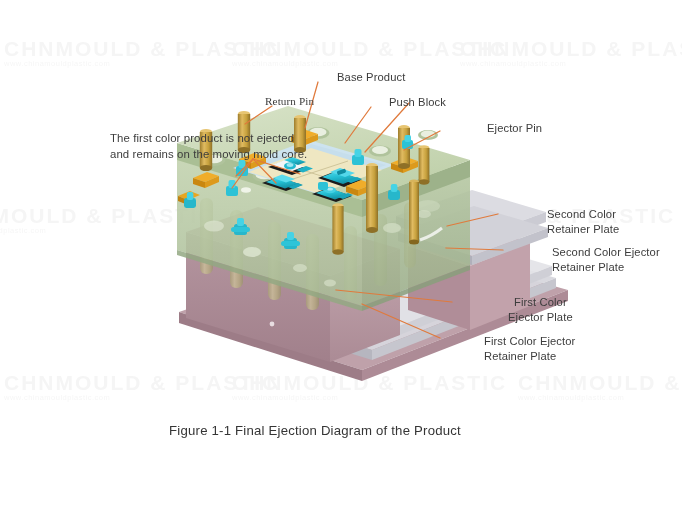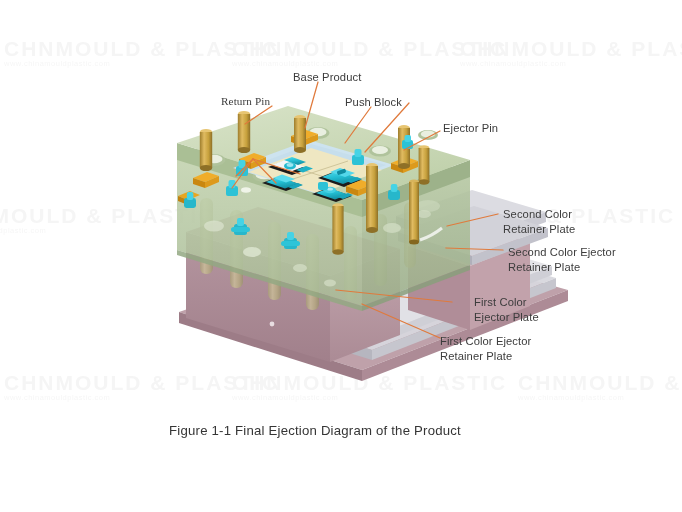--- a/index.html
+++ b/index.html
@@ -50,20 +50,21 @@
 
   
   .lbl {
     position: absolute;
     font-family: "Liberation Sans", sans-serif;
     font-size: 11.2px;
     line-height: 14.5px;
     color: #3c3c3c;
     white-space: pre-line;
     letter-spacing: .1px;
+    margin-left: 44px;
   }
   .lbl.note { font-size: 11.4px; line-height: 16px; }
 
   .caption {
     position: absolute;
     left: 0;
     top: 423px;
     width: 630px;
     text-align: center;
     font-family: "Liberation Sans", sans-serif;
@@ -425,37 +426,39 @@
       <path d="M498,214 L447,226"></path>
 
       <path d="M503,250 L446,248"></path>
 
       <path d="M452,302 L336,290"></path>
 
       <path d="M440,338 L362,304"></path>
     </g>
   </svg>
 
+  <div class="lbl note" style="left:66px;  top:130px;">The first color product is not ejected
+and remains on the moving mold core.</div>
 
   <div class="lbl" style="left:221px; top:94px;font-family:Liberation Serif, serif;">Return Pin</div>
 
   <div class="lbl" style="left:293px; top:70px;">Base Product</div>
 
   <div class="lbl" style="left:345px; top:95px;">Push Block</div>
 
 
   <div class="lbl" style="left:443px; top:121px;text-align:center;">Ejector Pin</div>
 
   <div class="lbl" style="left:503px; top:207px;">Second Color
 Retainer Plate</div>
 
   <div class="lbl" style="left:508px; top:245px;">Second Color Ejector
 Retainer Plate</div>
 
-  <div class="lbl" style="left:474px; top:295px;">First Color
+  <div class="lbl" style="left:464px; top:295px;text-align:center;">First Color
 Ejector Plate</div>
 
   <div class="lbl" style="left:440px; top:334px;">First Color Ejector
 Retainer Plate</div>
 
   <div class="caption">Figure 1-1  Final Ejection Diagram of the Product</div>
 
 </div>
 
 </body></html>

